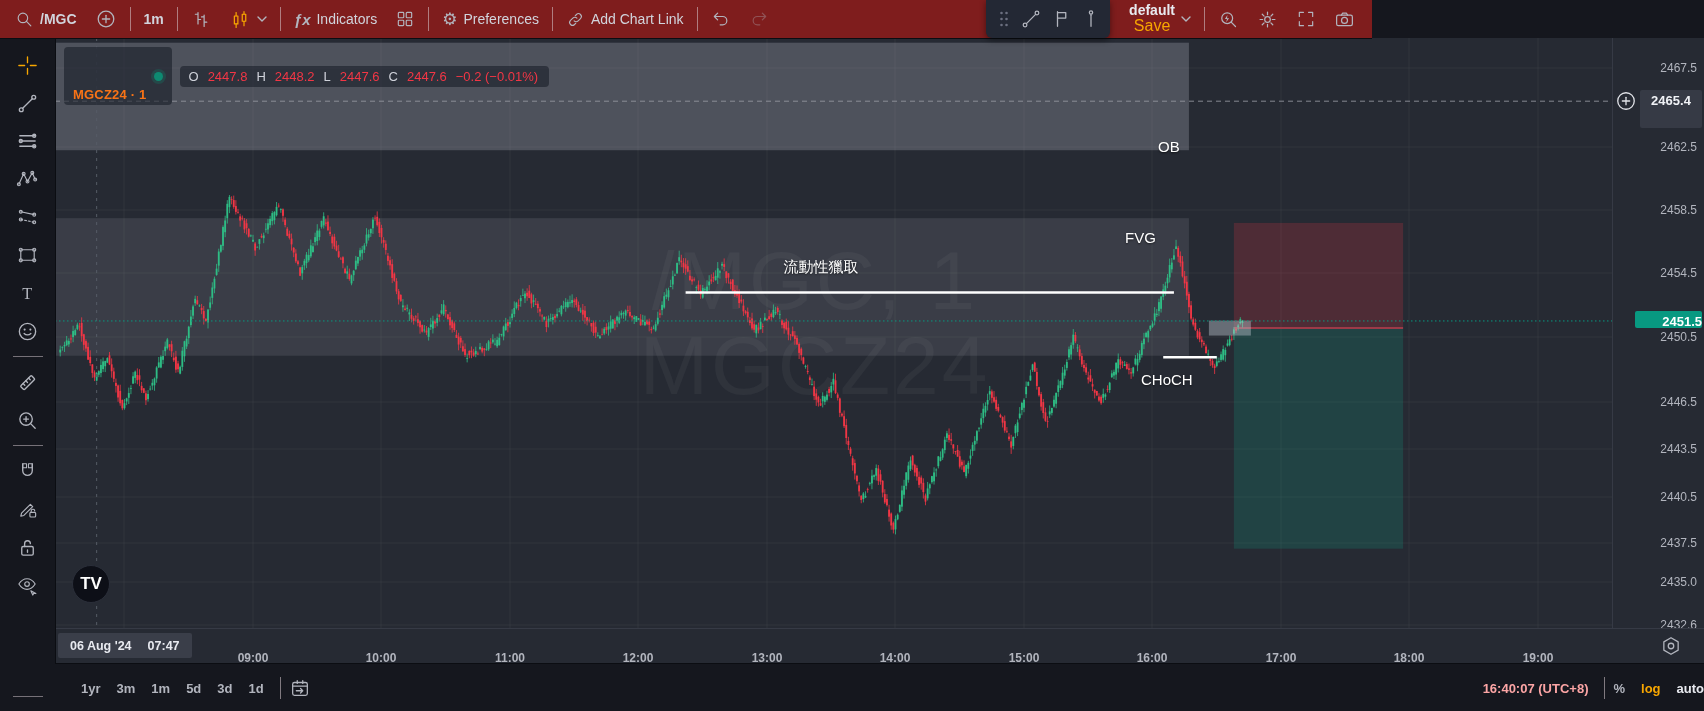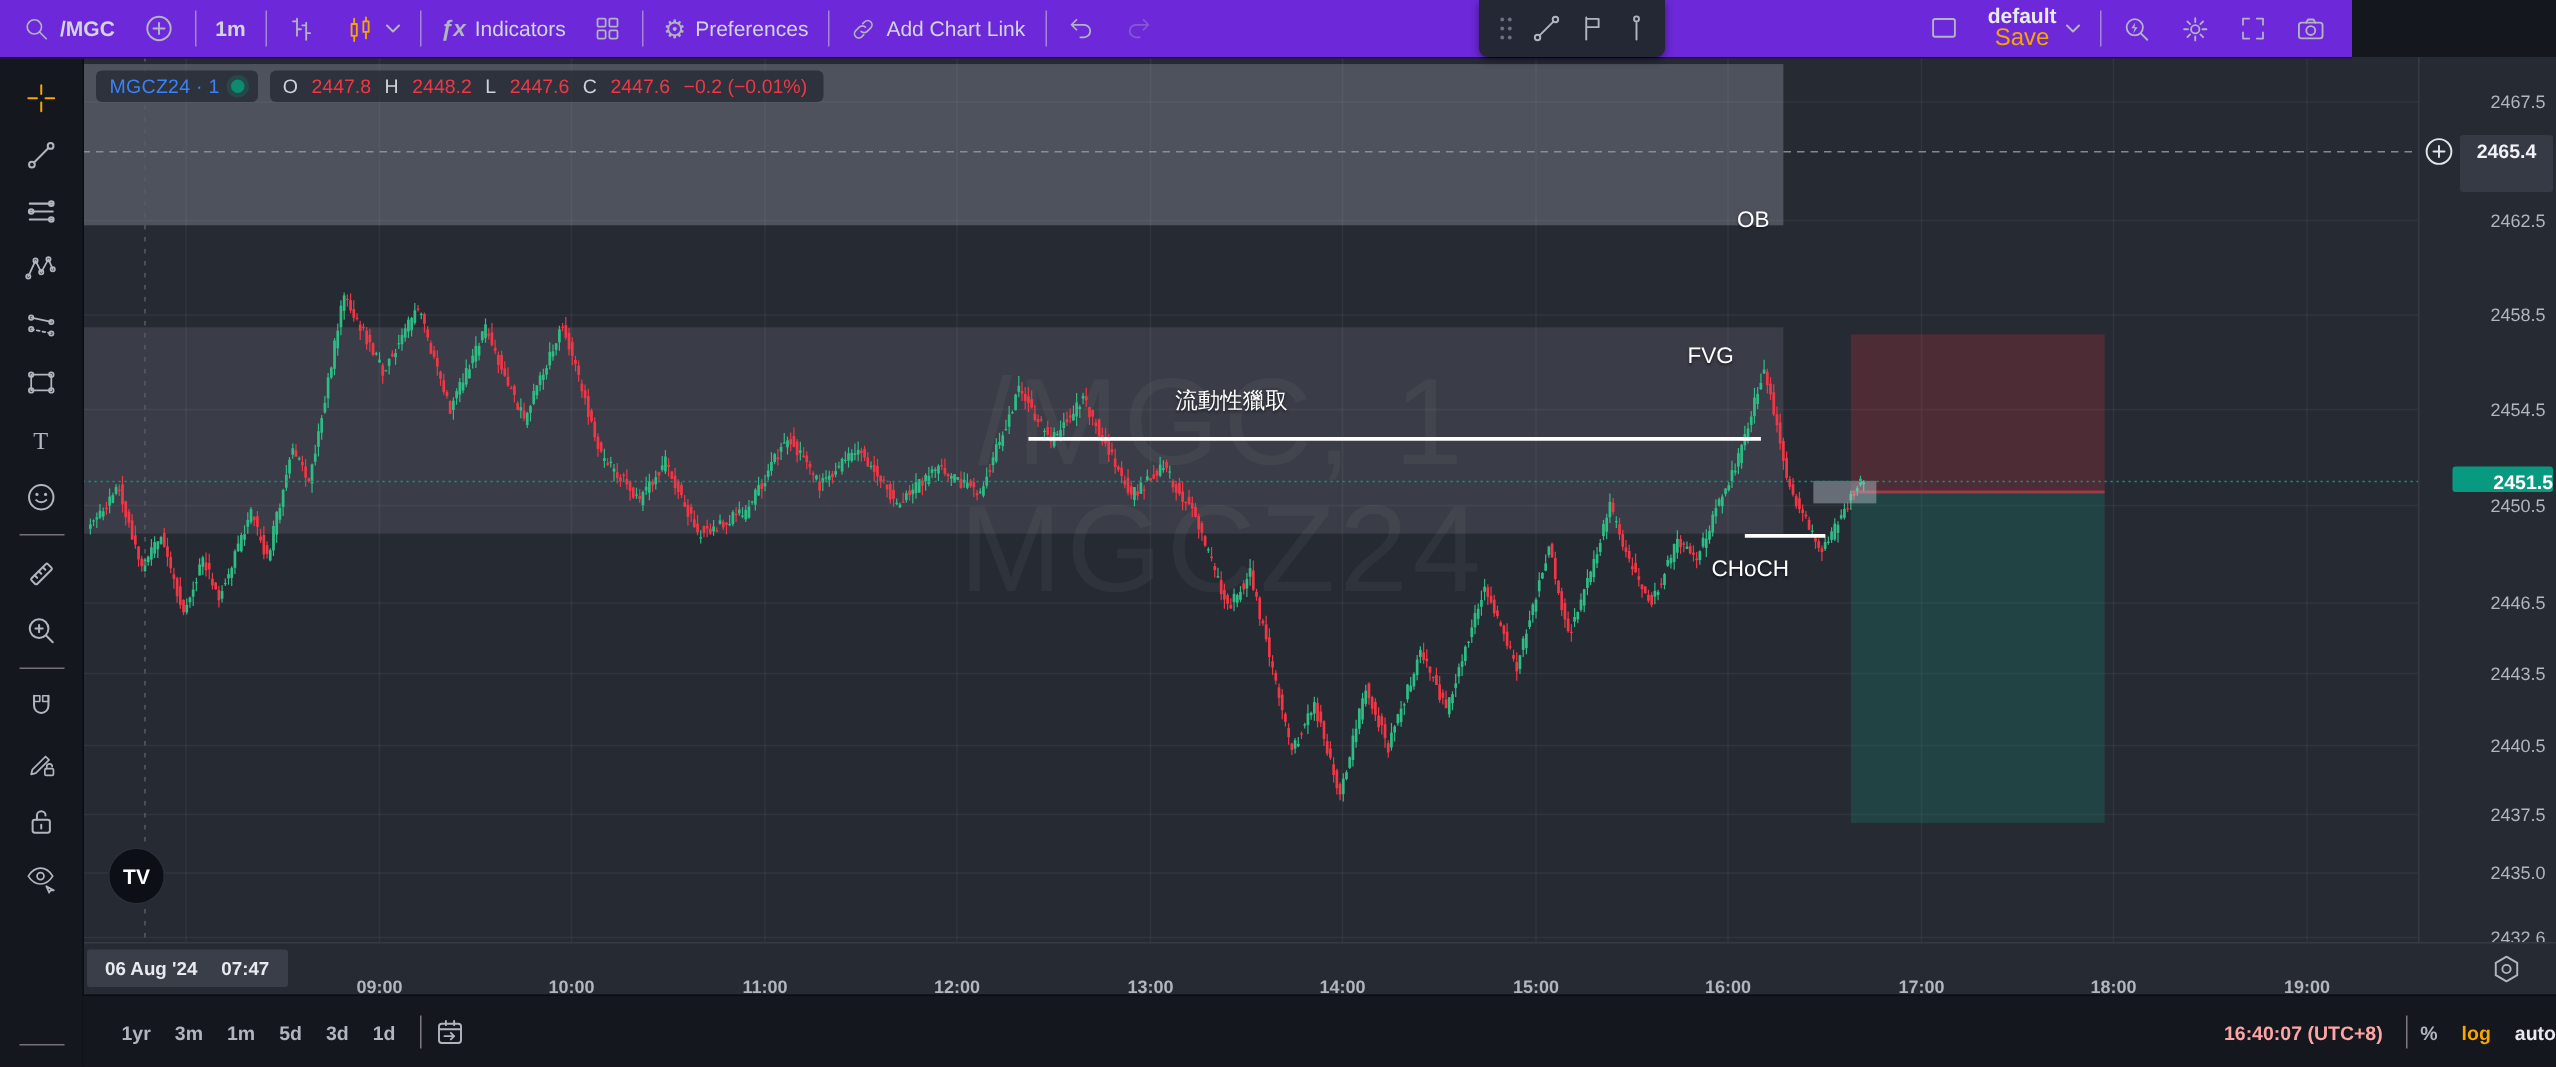--- a/index.html
+++ b/index.html
@@ -1,20 +1,20 @@
 <!DOCTYPE html>
 <html><head>
 <meta charset="utf-8">
 <style>
   html,body{margin:0;padding:0;background:#15171e;}
   #app{position:relative;width:1704px;height:711px;overflow:hidden;
        font-family:"Liberation Sans","DejaVu Sans",sans-serif;color:#d1d4dc;
        background:#15171e;-webkit-font-smoothing:antialiased;}
   
-  .topbar{position:absolute;left:0;top:0;width:1568px;height:38px;background:#6d28d9;
+  .topbar{position:absolute;left:0;top:0;width:1372px;height:38px;background:#7f1d1d;
           border-bottom:1px solid #0b0d12;display:flex;align-items:center;z-index:30;}
   .tb-item{display:flex;align-items:center;gap:6px;padding:0 9px;height:30px;border-radius:4px;
            font-size:14px;color:#d1d4dc;white-space:nowrap;cursor:default;}
   .tb-div{width:1px;height:24px;background:#d8ccd1;opacity:.55;margin:0 4px;flex:0 0 auto;}
   .bold{font-weight:700;}
   .ic{stroke:#b2b5be;fill:none;stroke-width:1.4;stroke-linecap:round;stroke-linejoin:round;}
   .ic.amber{stroke:#f7a600;}
   .ic.dim{opacity:.35;}
   .fx-glyph{font-style:italic;font-size:15px;color:#b2b5be;font-weight:700;}
   .gear-glyph{font-size:17px;color:#b2b5be;line-height:1;}
@@ -29,34 +29,34 @@
         border-right:1px solid #0b0d12;display:flex;flex-direction:column;align-items:center;
         padding-top:8px;z-index:25;}
   .lb-btn{width:38px;height:38px;display:flex;align-items:center;justify-content:center;border-radius:4px;}
   .lb-sep{width:30px;height:1px;background:#d8ccd1;opacity:.5;margin:6px 0;}
   
   .chart{position:absolute;left:55px;top:38px;width:1557px;height:590px;background:#262a33;overflow:hidden;}
   #chart-svg{position:absolute;left:0;top:0;}
   .legend{position:absolute;left:9px;top:9px;display:flex;align-items:center;gap:8px;z-index:8;}
   .pill{display:flex;align-items:center;gap:7px;background:rgba(19,23,34,.55);border-radius:4px;
         padding:3px 9px;font-size:13px;}
-  .sym{font-weight:400;color:#3b82f6;letter-spacing:.2px;}
+  .sym{font-weight:700;color:#f97316;letter-spacing:.2px;margin-top:37px;}
   .mdot{width:9px;height:9px;border-radius:50%;background:#0e8a71;box-shadow:0 0 0 3px rgba(14,138,113,.25);}
   .ohlc span{margin-right:2px;}
   .lab{color:#cfd2da;}
   .val{color:#f23645;}
   .anno{position:absolute;color:#fff;font-size:15px;font-weight:500;z-index:7;
         text-shadow:0 1px 2px rgba(0,0,0,.55);}
   .anno-ob{left:1103px;top:100px;}
   .anno-fvg{left:1070px;top:191px;}
   .anno-liq{left:700px;top:220px;width:132px;text-align:center;font-family:sans-serif;}
   .anno-choch{left:1086px;top:333px;}
   .tvlogo{position:absolute;left:17px;bottom:25px;width:36px;height:36px;border-radius:50%;
           background:#0d0f17;border:1px solid #2a2e39;display:flex;align-items:center;justify-content:center;
-          color:#fff;font-weight:700;font-size:14px;z-index:8;}
+          color:#fff;font-weight:700;font-size:17px;z-index:8;}
   
   .paxis{position:absolute;left:1612px;top:38px;width:92px;height:590px;background:#262a33;
          border-left:1px solid #363a45;font-size:12px;color:#b2b5be;z-index:6;}
   .ptick{position:absolute;right:8px;transform:translateY(-50%);white-space:nowrap;}
   .alert-label{position:absolute;left:27px;right:3px;top:52px;height:38px;line-height:22px;
                background:#363a45;color:#f0f2f6;font-weight:700;text-align:center;border-radius:2px;font-size:13px;}
   .alert-plus{position:absolute;left:2px;top:52px;width:22px;height:22px;}
   .last-label{position:absolute;left:22px;right:3px;top:273px;height:17px;line-height:22px;
               background:#089981;color:#fff;font-weight:700;text-align:right;border-radius:2px;font-size:13px;}
   

